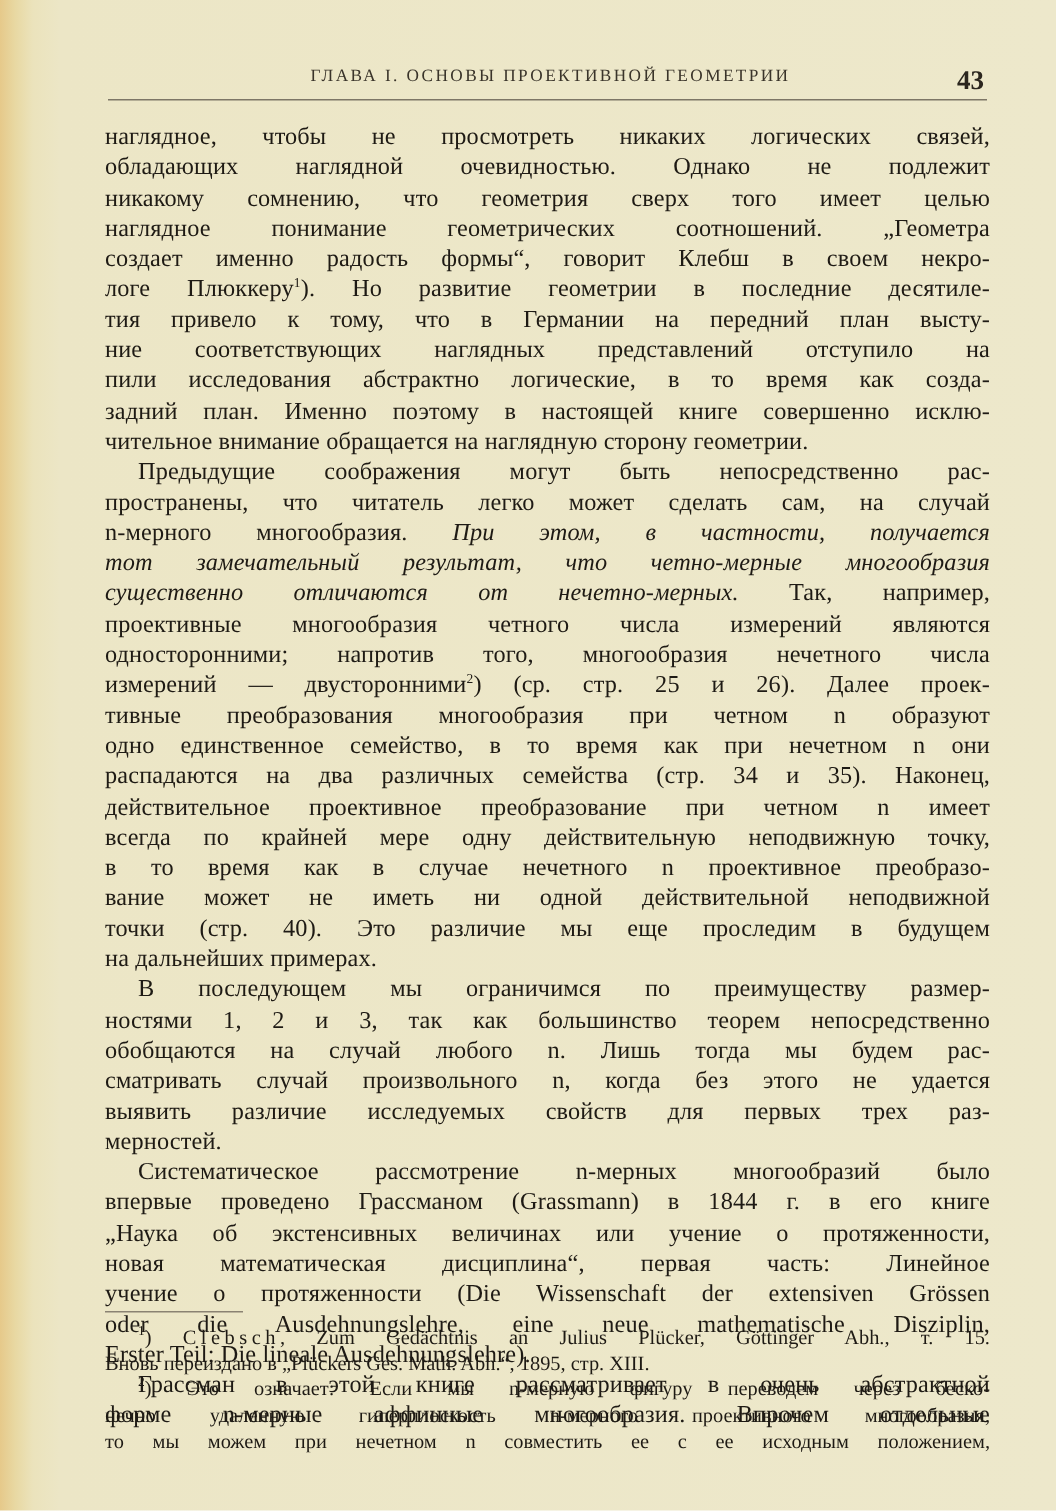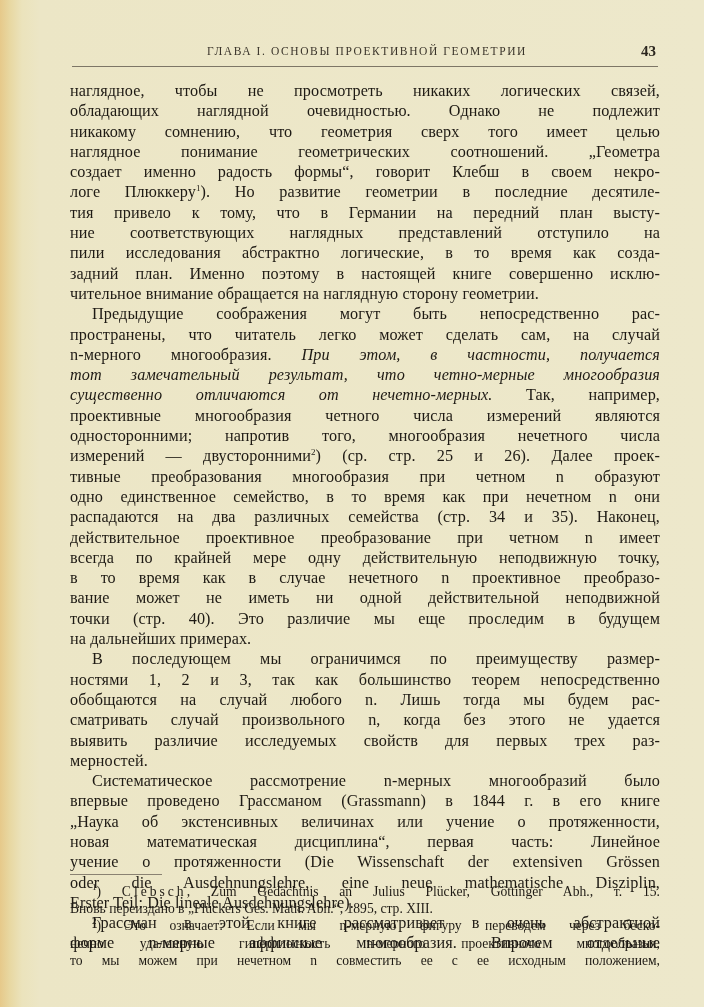--- a/index.html
+++ b/index.html
@@ -13,21 +13,21 @@
     .page { position: absolute; left: 4px; top: 0; width: 704px; height: 1007px; }
     .running-head {
       position: absolute; left: 68px; top: 41px; width: 586px; height: 22px;
     }
     .running-head .title {
       position: absolute; left: 135px; top: 4px;
       font-size: 11.5px; letter-spacing: 1.6px; color: #3a342a;
     }
     .running-head .folio {
       position: absolute; right: 2px; top: 2px;
-      font-size: 15px; font-weight: bold; color: #2b261e;
+      font-size: 18px; font-weight: bold; color: #2b261e;
     }
     .head-rule {
       position: absolute; left: 68px; top: 66px; width: 586px; height: 1px;
       background: #7d7666;
     }
     .body-text {
       position: absolute; left: 66px; top: 81px; width: 590px;
       font-size: 16.2px; line-height: 20.3px;
       text-align: justify; letter-spacing: 0.1px;
     }

